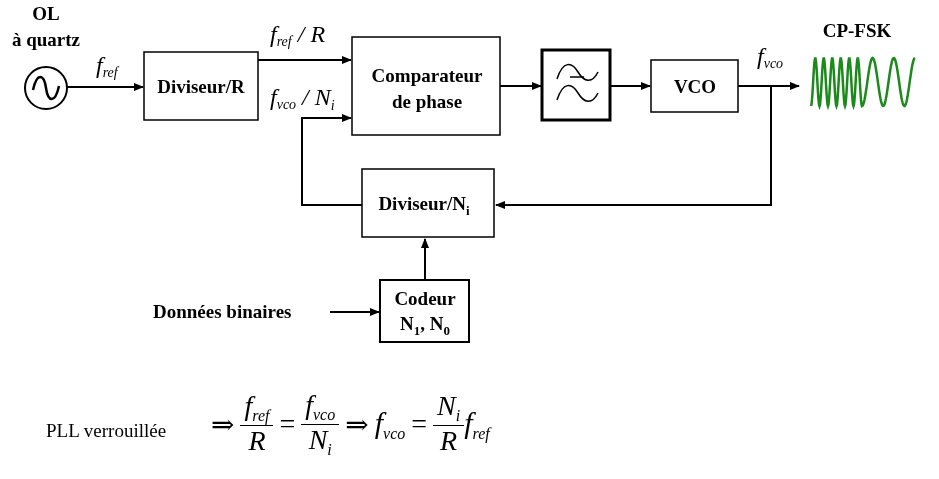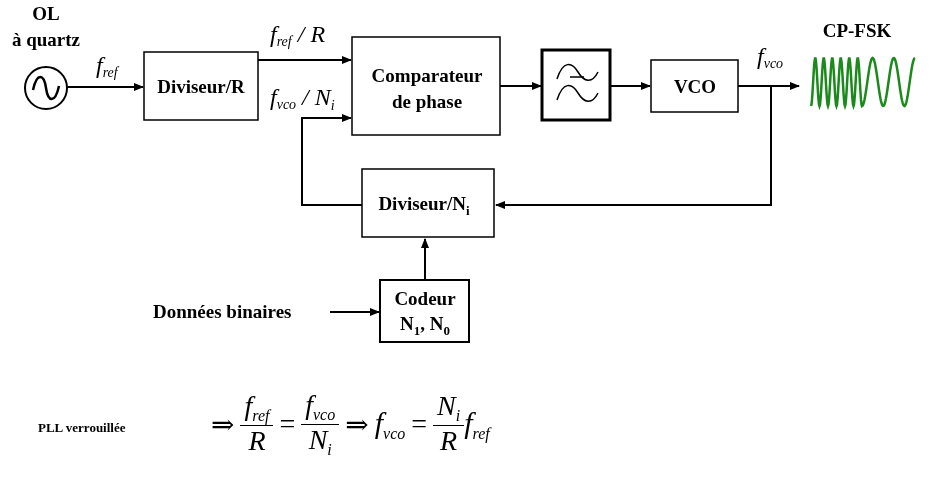--- a/index.html
+++ b/index.html
@@ -76,21 +76,21 @@
 
   <line class="wire" x1="425" y1="280" x2="425" y2="239" marker-end="url(#arr)"></line>
   <rect x="380" y="280" width="89" height="62" fill="#fff" stroke="#000" stroke-width="2"></rect>
   <text class="lbl" x="425" y="305" font-size="19" text-anchor="middle">Codeur</text>
   <text class="lbl" x="425" y="330" font-size="19" text-anchor="middle"><tspan>N</tspan><tspan font-size="13" dy="5">1</tspan><tspan dy="-5">, N</tspan><tspan font-size="13" dy="5">0</tspan></text>
 
   <text class="lbl" x="153" y="318" font-size="19">Données binaires</text>
   <line class="wire" x1="330" y1="312" x2="379" y2="312" marker-end="url(#arr)"></line>
 </svg>
 
-<div class="eq" style="left:38px; top:420px; font-size:13px; font-weight:bold;">PLL verrouillée</div>
+<div class="eq" style="left:46px; top:420px; font-size:19px; font-weight:normal;">PLL verrouillée</div>
 <div class="eq" style="left:205px; top:390px; display:flex; align-items:center;">
   <span class="op">⇒</span>
   <span class="frac">
     <span class="num"><span>f</span><span class="sub">ref</span></span>
     <span class="den">R</span>
   </span>
   <span class="op">=</span>
   <span class="frac">
     <span class="num"><span>f</span><span class="sub">vco</span></span>
     <span class="den"><span>N</span><span class="sub">i</span></span>

